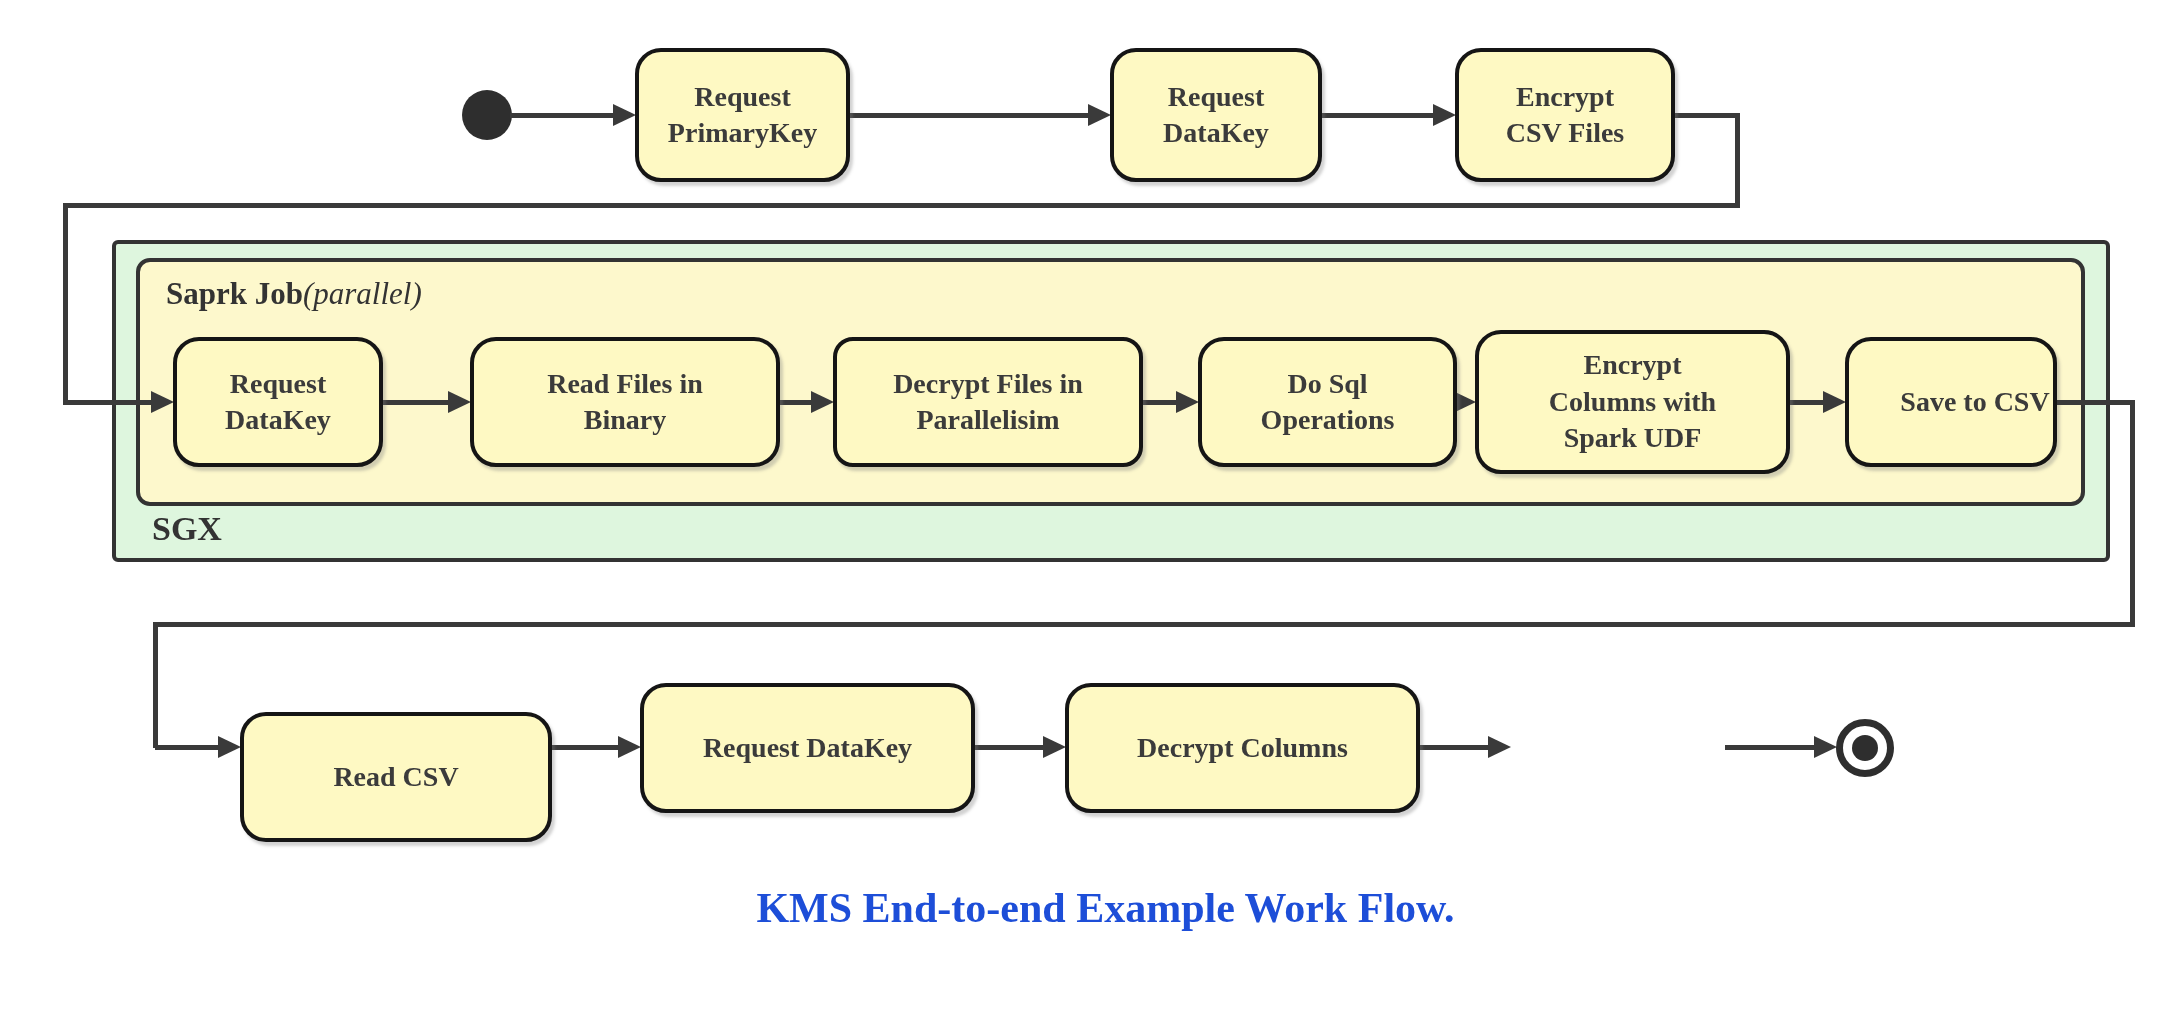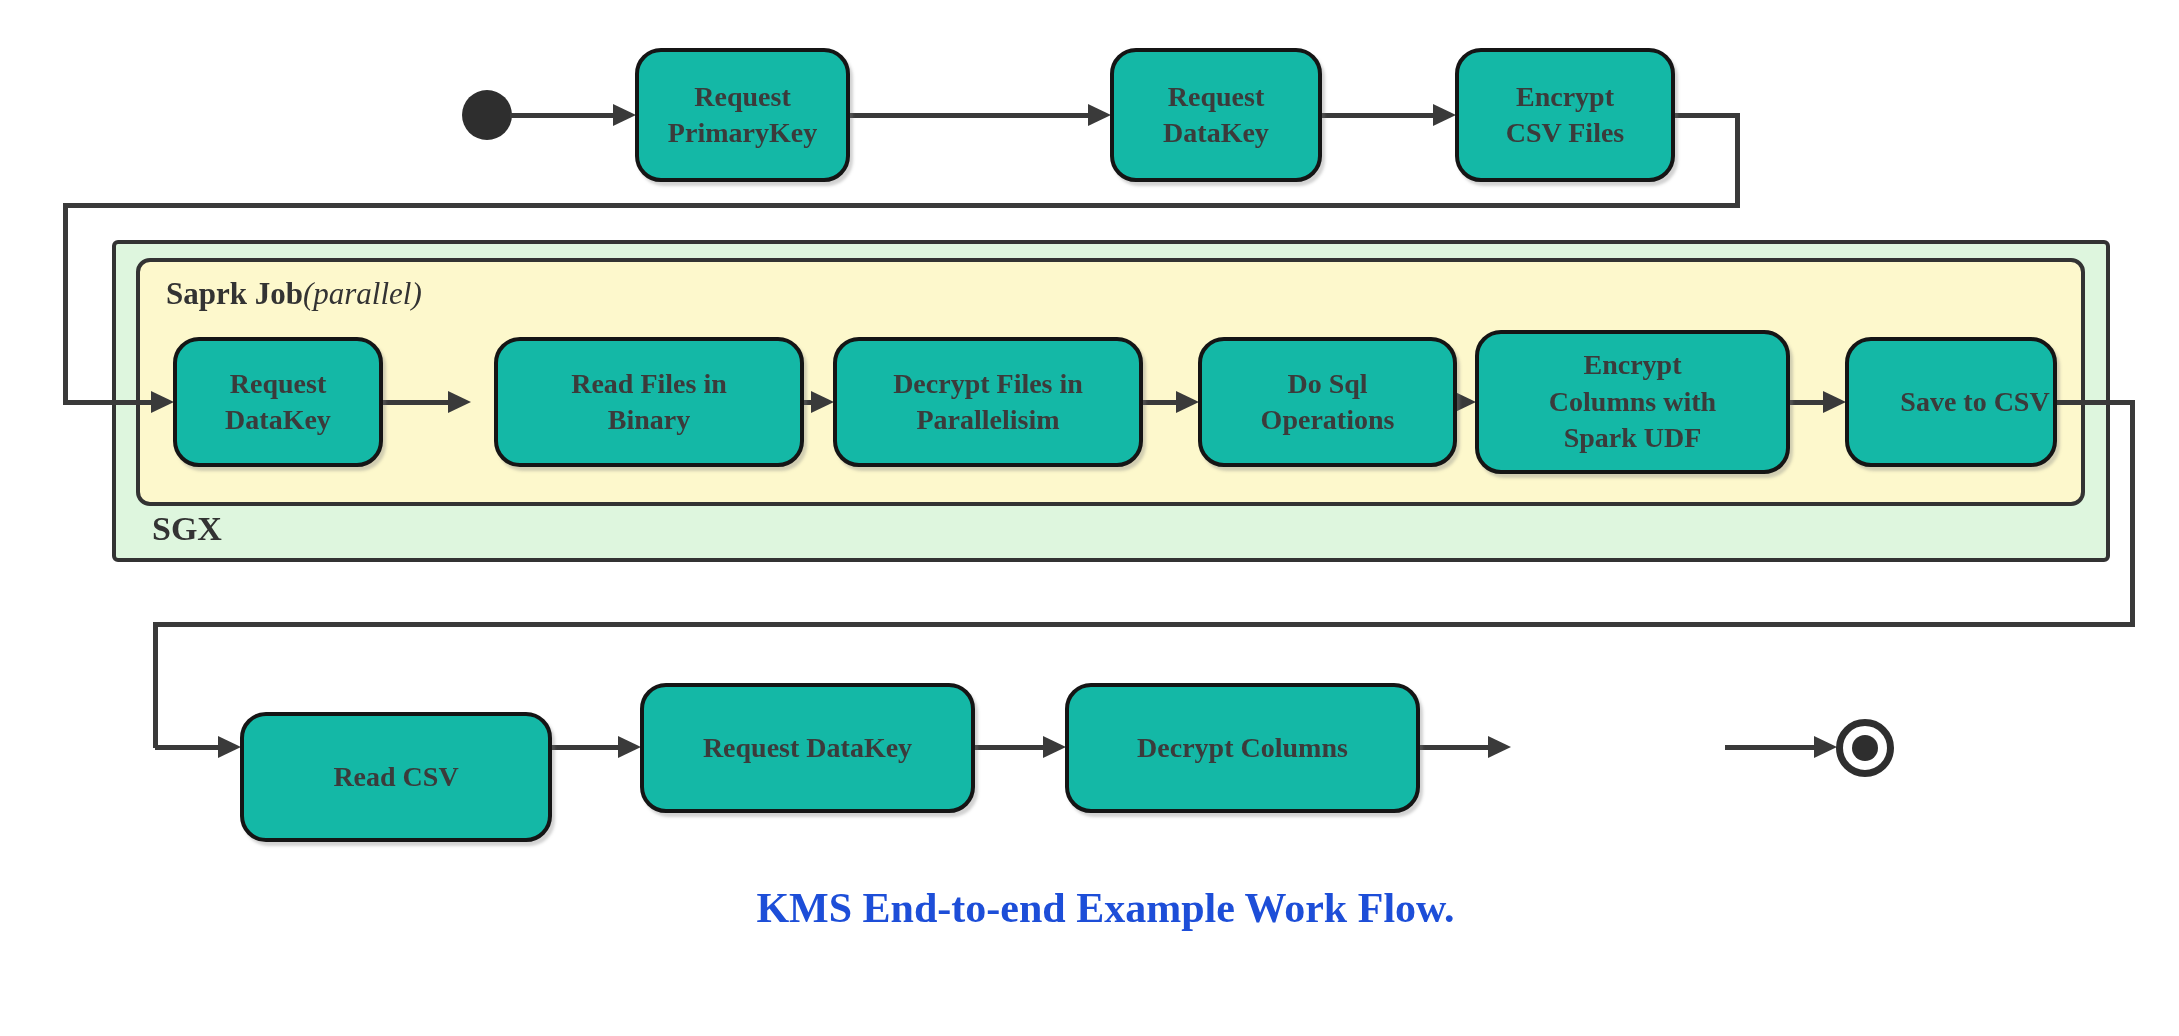--- a/index.html
+++ b/index.html
@@ -2,21 +2,21 @@
 <html><head>
 <meta charset="utf-8">
 <style>
   html,body{margin:0;padding:0;background:#ffffff;}
   .canvas{
     position:relative;width:2179px;height:1036px;background:#ffffff;overflow:hidden;
     font-family:"Liberation Serif","DejaVu Serif",serif;color:#3b3b3b;
   }
   .node{
     position:absolute;box-sizing:border-box;
-    background:#14b8a6;border:4px solid #151515;border-radius:26px;
+    background:#fef9c3;border:4px solid #151515;border-radius:26px;
     display:flex;align-items:center;justify-content:center;text-align:center;
     font-weight:bold;font-size:28px;line-height:1.3;color:#3b3b3b;
     white-space:pre-line;
     box-shadow:3px 4px 3px rgba(125,125,125,0.35);
   }
   .hline,.vline{position:absolute;background:#3a3a3a;}
   .hline{height:5px;}
   .vline{width:5px;}
   .ahead{
     position:absolute;width:0;height:0;
@@ -81,23 +81,23 @@
   <div class="ahead" style="left:811px;top:391px;"></div>
   <div class="hline" style="left:1143px;top:400px;width:35px;"></div>
   <div class="ahead" style="left:1176px;top:391px;"></div>
   <div class="hline" style="left:1420px;top:400px;width:35px;"></div>
   <div class="ahead" style="left:1453px;top:391px;"></div>
   <div class="hline" style="left:1790px;top:400px;width:35px;"></div>
   <div class="ahead" style="left:1823px;top:391px;"></div>
 
   <div class="node" style="left:173px;top:337px;width:210px;height:130px;">Request
 DataKey</div>
-  <div class="node" style="left:470px;top:337px;width:310px;height:130px;margin-left:24px;">Read Files in
+  <div class="node" style="left:470px;top:337px;width:310px;height:130px;">Read Files in
 Binary</div>
-  <div class="node" style="left:833px;top:337px;width:310px;height:130px;">Decrypt Files in
+  <div class="node" style="left:833px;top:337px;width:310px;height:130px;border-radius:20px;">Decrypt Files in
 Parallelisim</div>
   <div class="node" style="left:1198px;top:337px;width:259px;height:130px;">Do Sql
 Operations</div>
   <div class="node" style="left:1475px;top:330px;width:315px;height:144px;">Encrypt
 Columns with
 Spark UDF</div>
   <div class="node" style="left:1845px;top:337px;width:212px;height:130px;padding-left:48px;">Save to CSV</div>
 
   <div class="hline" style="left:2057px;top:400px;width:78px;"></div>
   <div class="vline" style="left:2130px;top:400px;height:227px;"></div>

